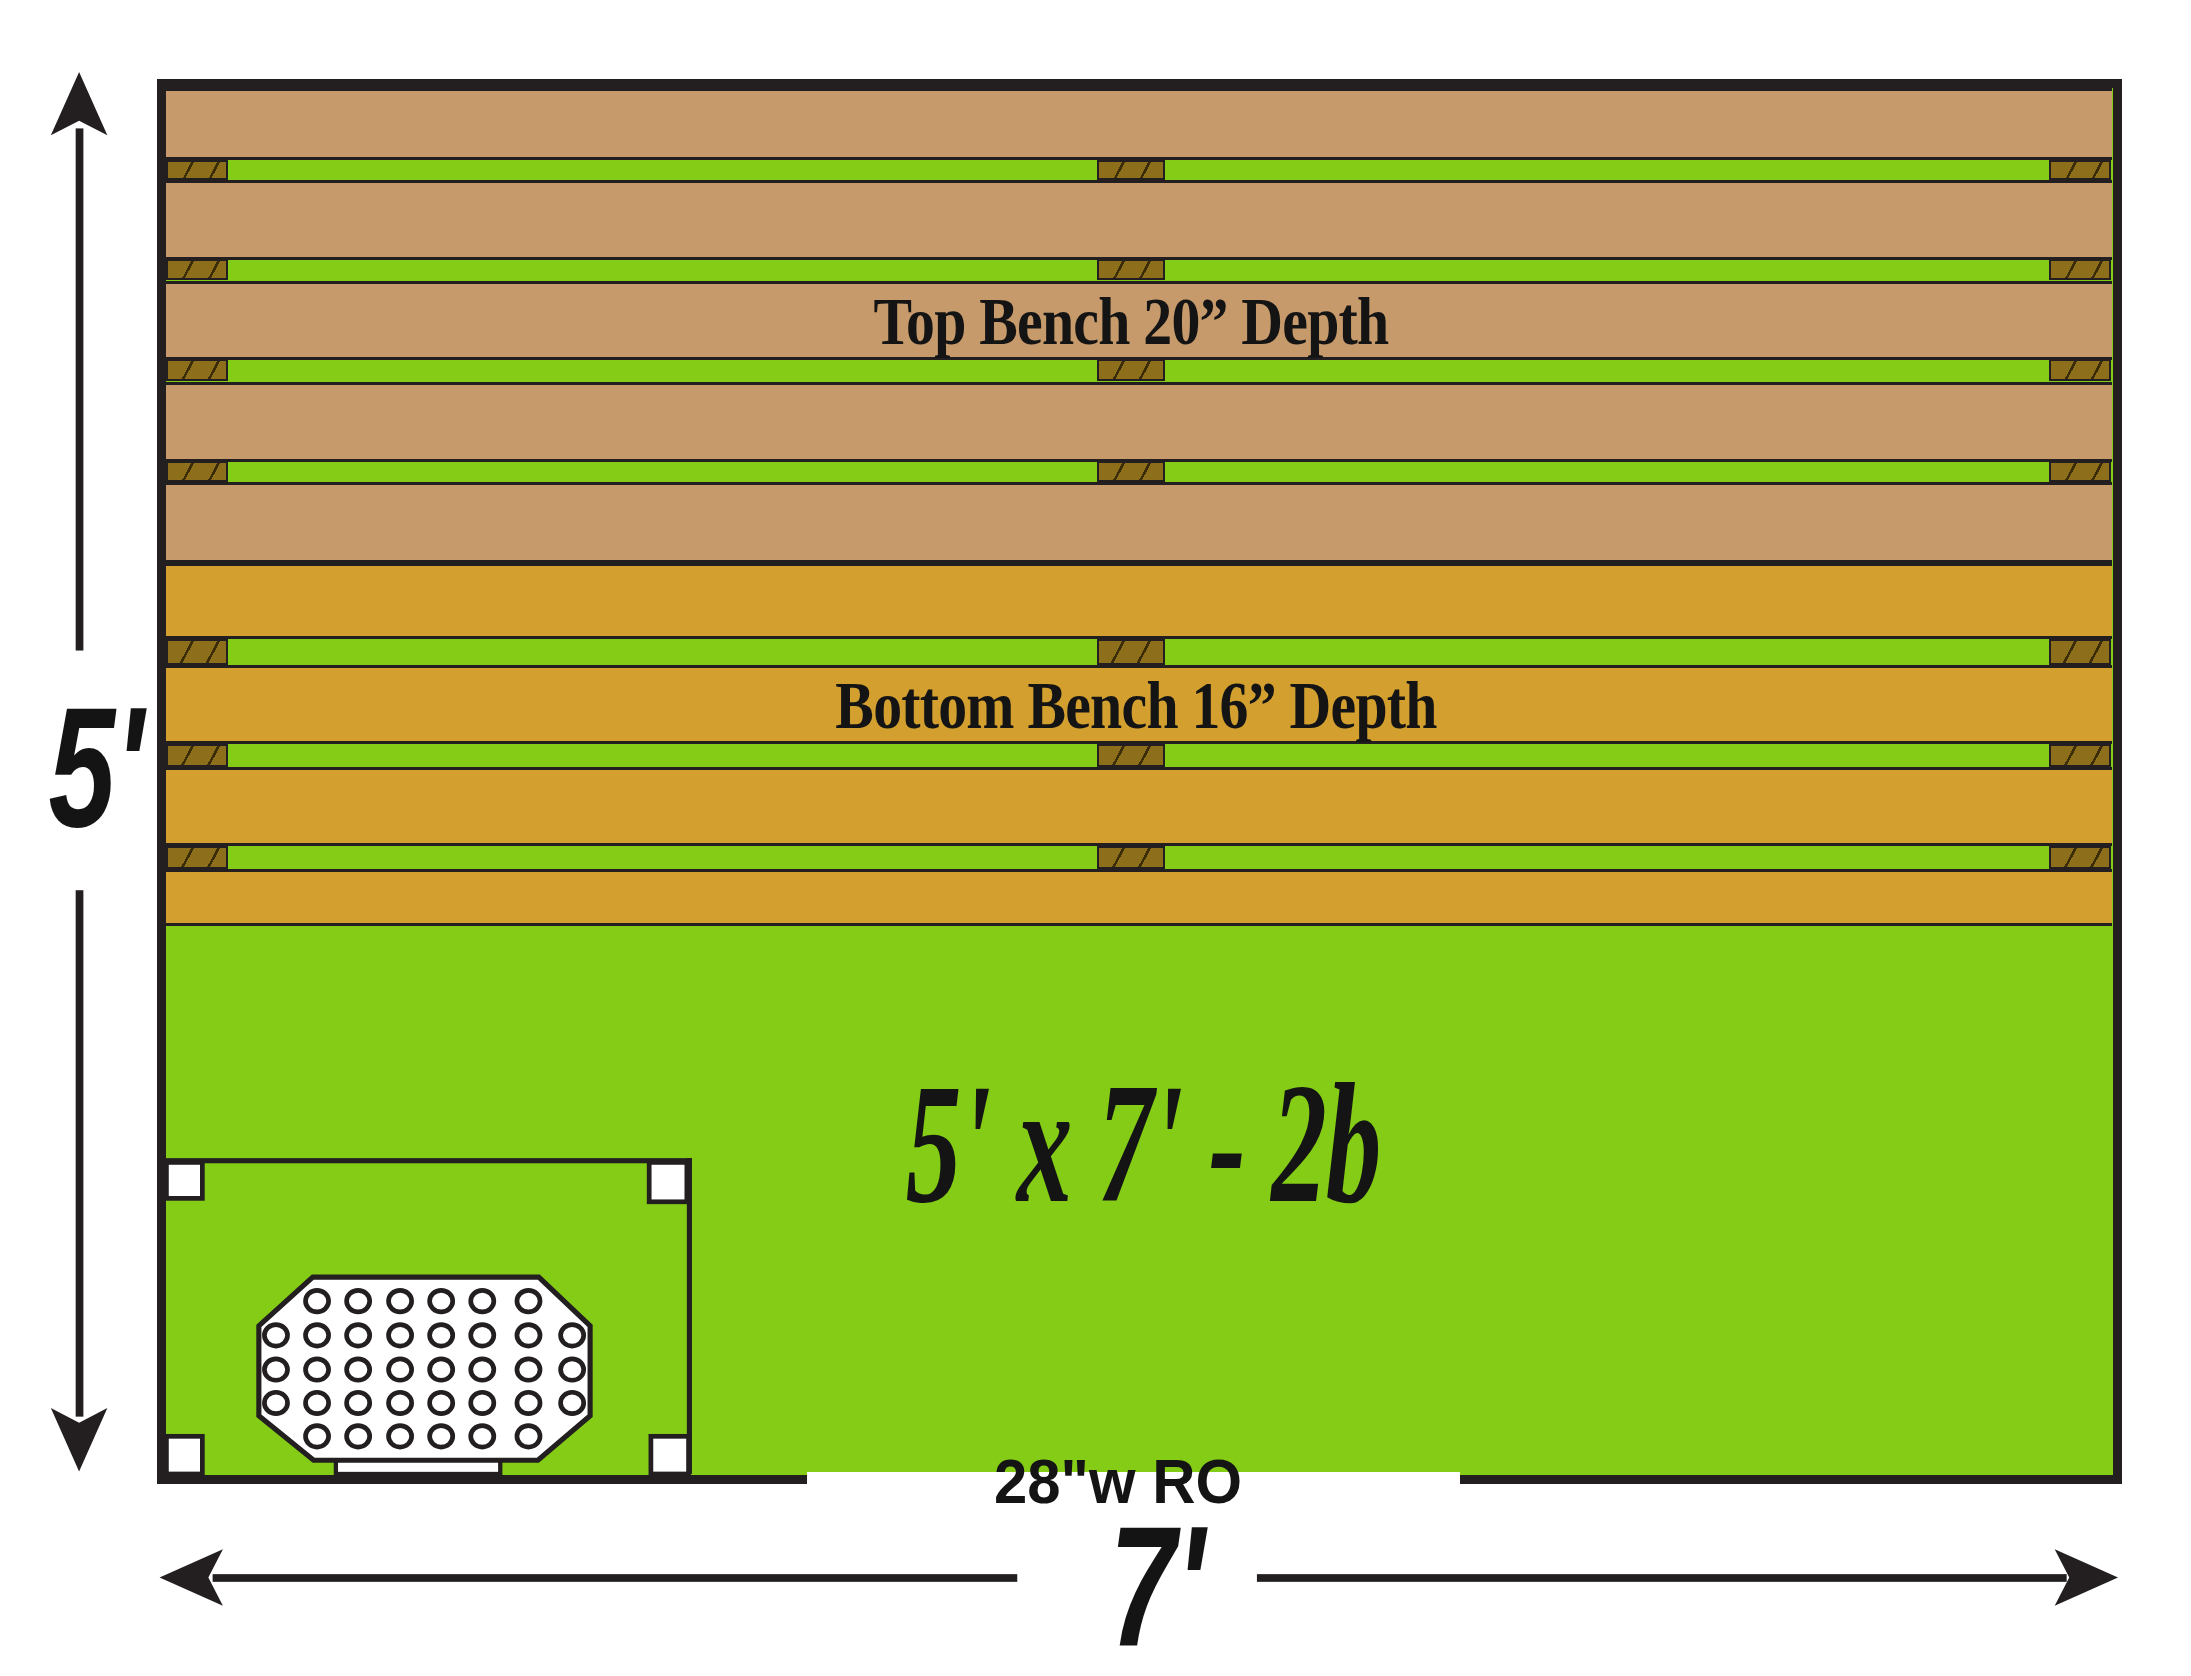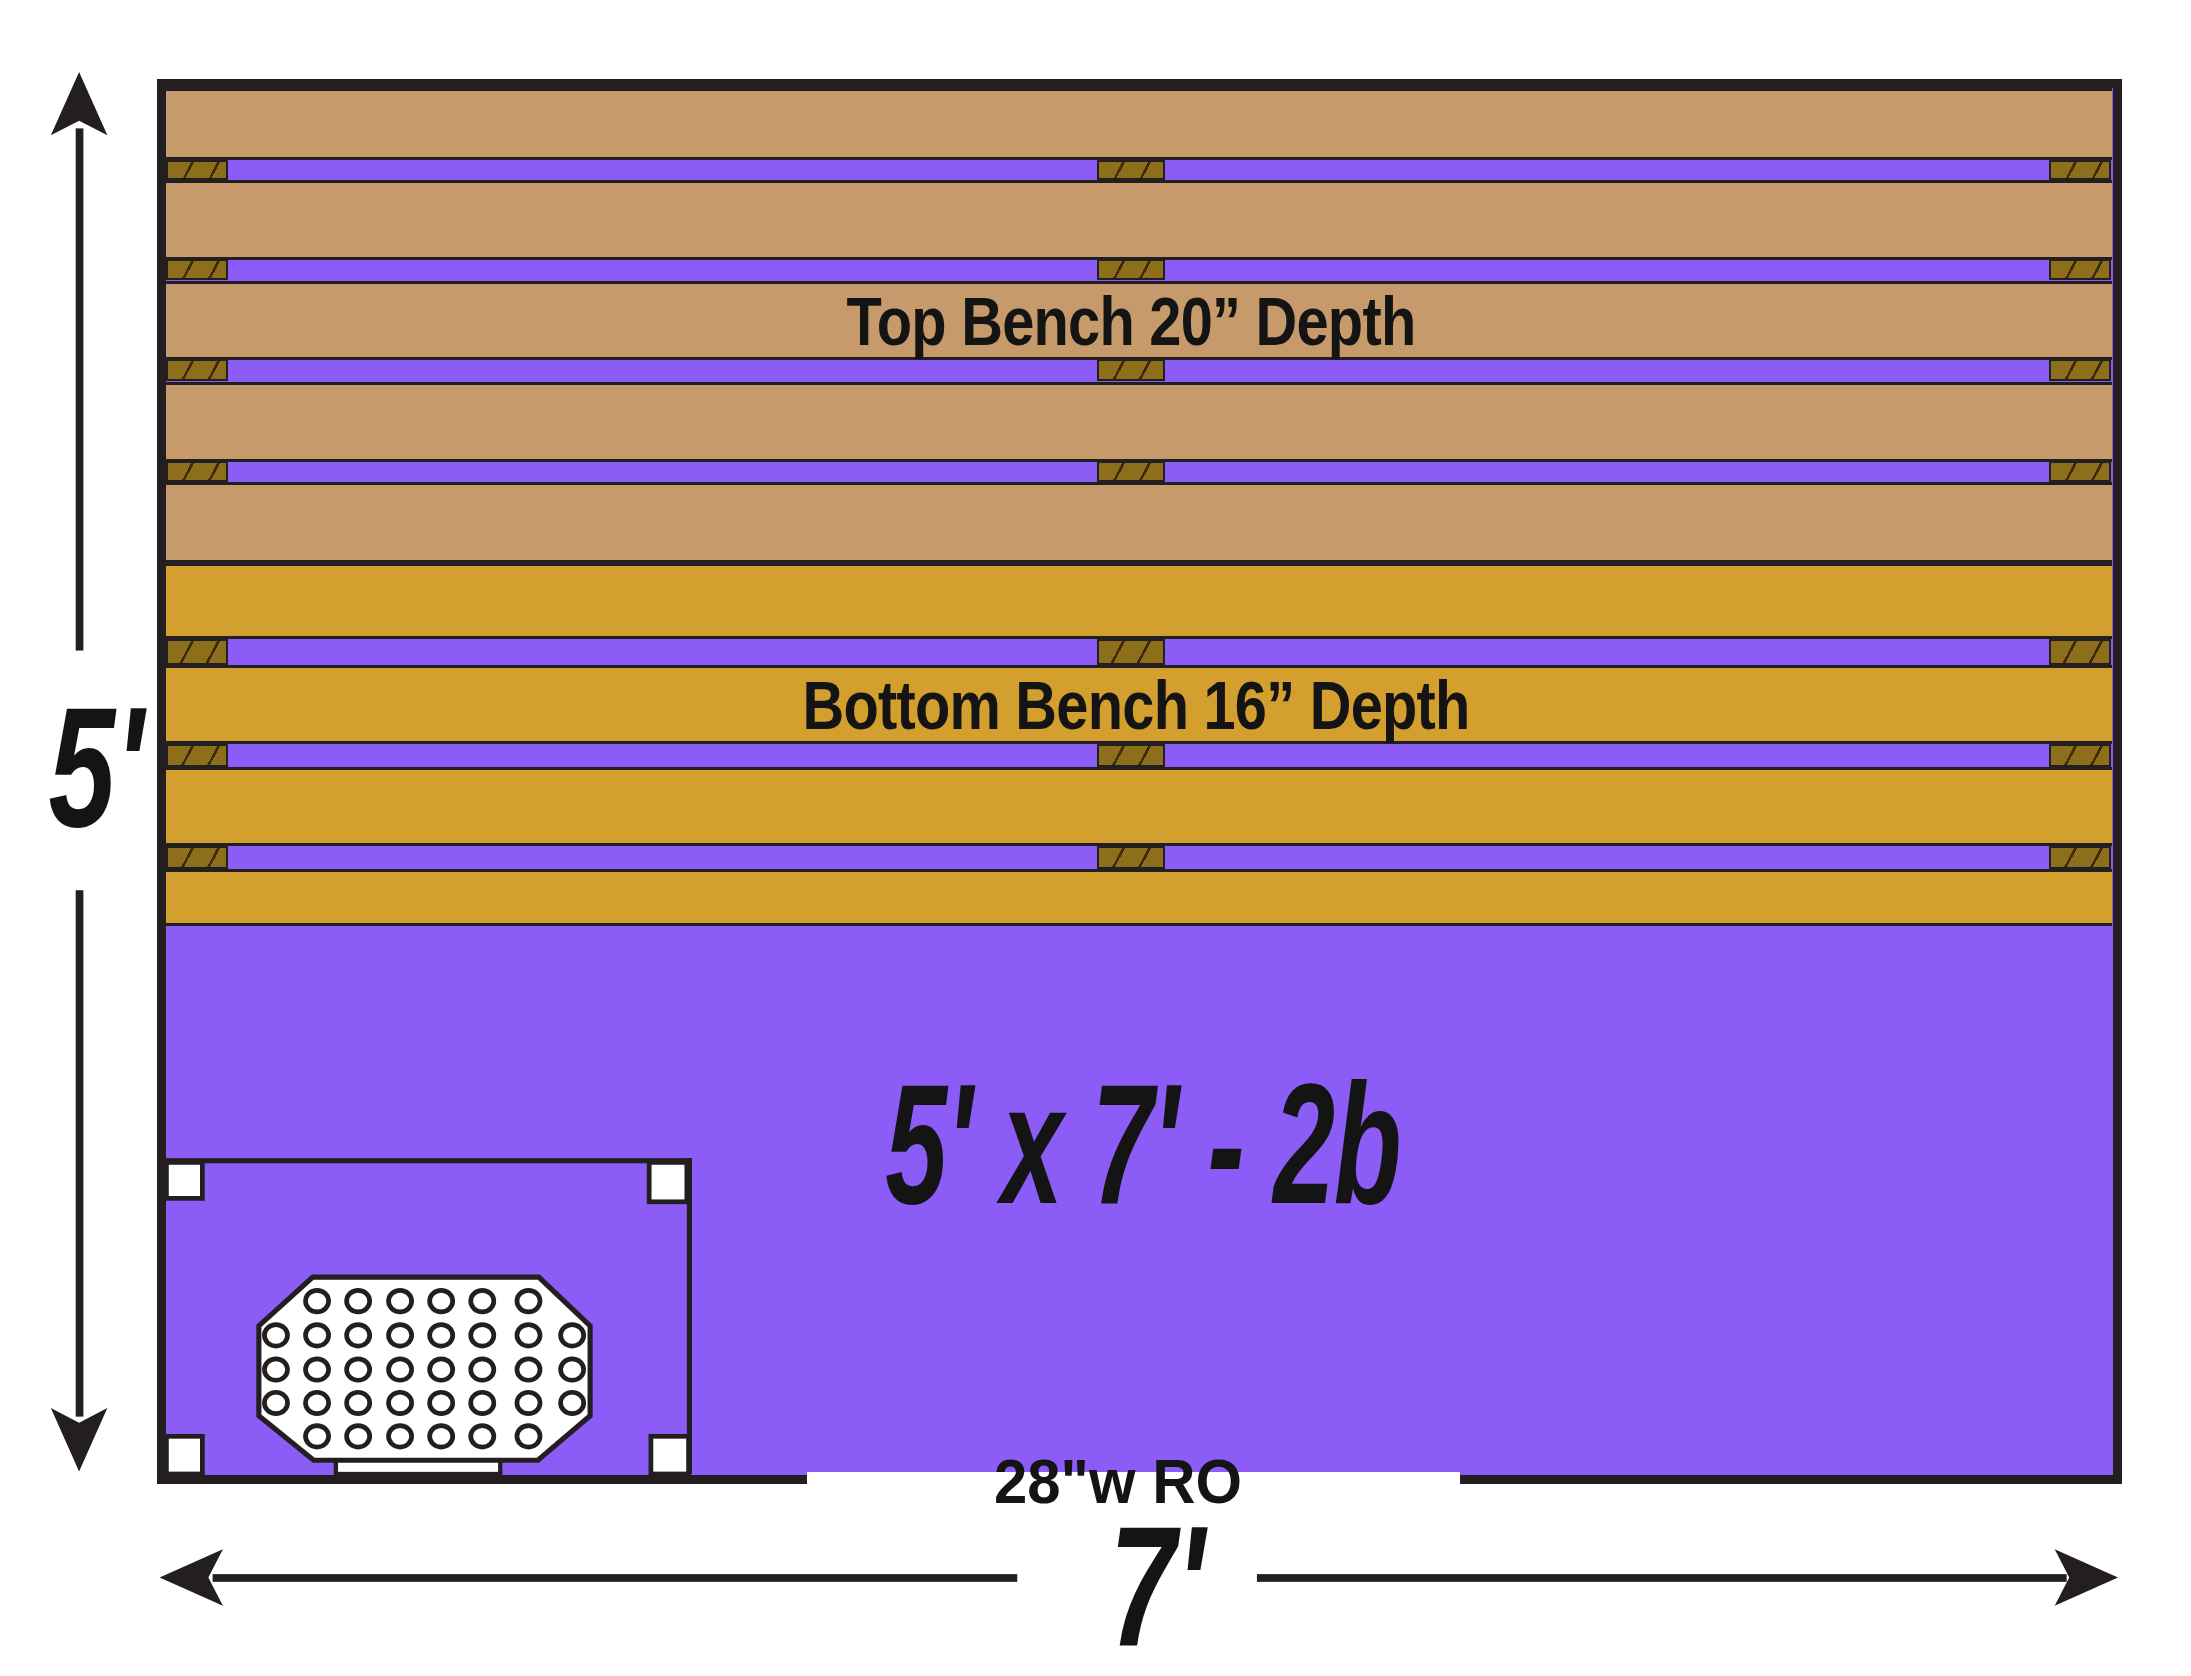--- a/index.html
+++ b/index.html
@@ -2,21 +2,21 @@
 <html style="font-size:13.7px"><head>
 <meta charset="utf-8">
 <style>
   html,body{margin:0;padding:0;background:#ffffff;}
   .canvas{
     position:relative;width:2192px;height:1676px;background:#ffffff;overflow:hidden;
     font-family:"Liberation Sans", sans-serif;color:#141414;
   }
   .room{
     position:absolute;left:157px;top:79px;width:1965px;height:1405px;
-    border:9.4px solid #231F20;background:#8b5cf6;box-sizing:border-box;
+    border:9.4px solid #231F20;background:#84cc16;box-sizing:border-box;font-family:Liberation Serif, serif;
   }
   .slat{
     position:absolute;left:0;width:1946px;box-sizing:border-box;
     border-top:3.4px solid #231F20;border-bottom:3.4px solid #231F20;
   }
   .cleat{
     position:absolute;box-sizing:border-box;border:2.6px solid #231F20;
     background:
       repeating-linear-gradient(118deg, rgba(30,22,0,0) 0px, rgba(30,22,0,0) 20.5px, rgba(30,22,0,0.75) 20.5px, rgba(30,22,0,0.75) 23px),
       #8C6E1B;

